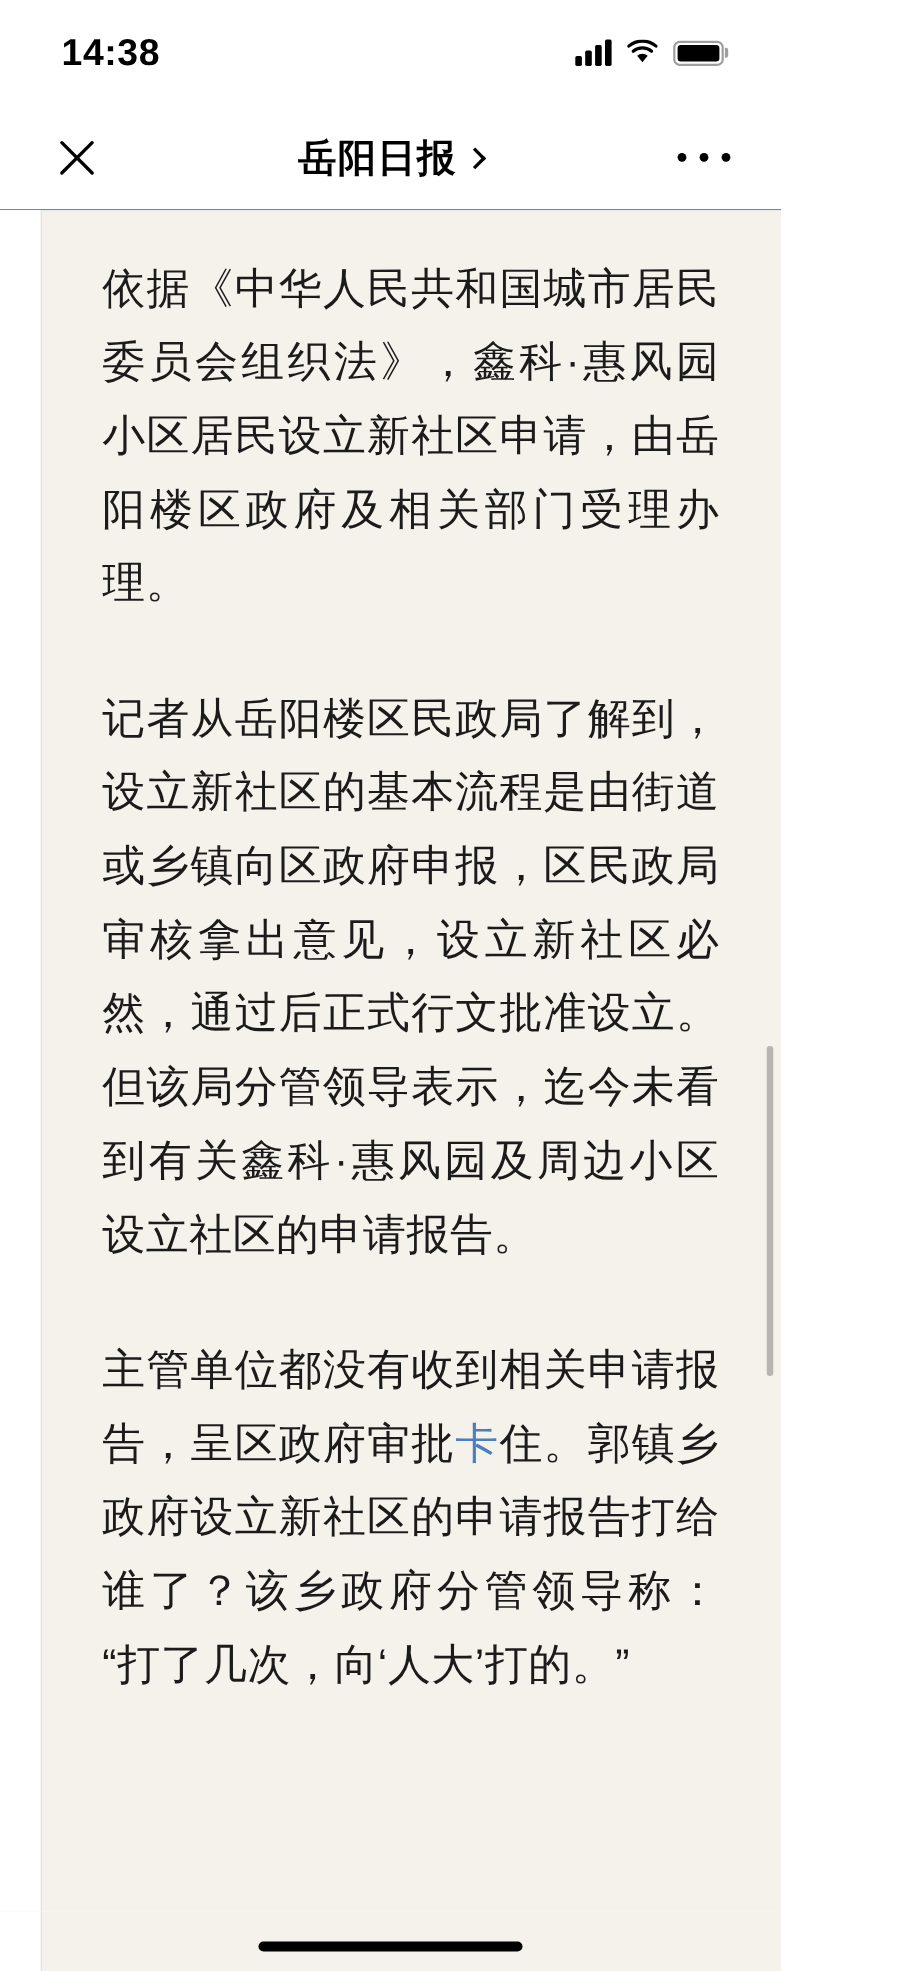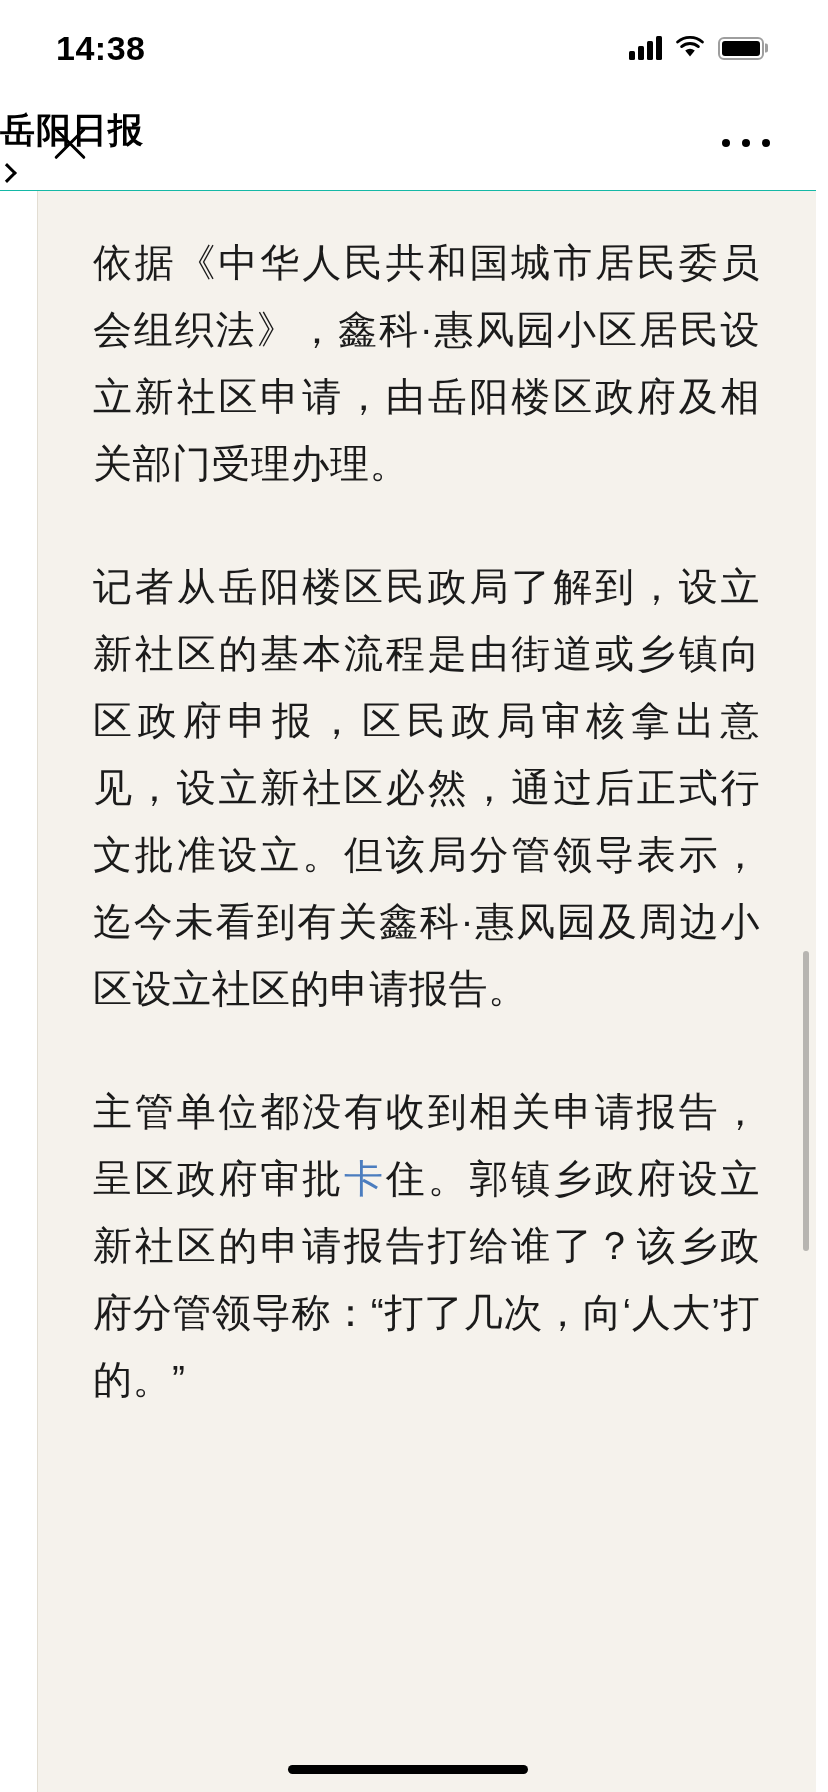--- a/index.html
+++ b/index.html
@@ -5,21 +5,21 @@
   * { box-sizing: border-box; margin: 0; padding: 0; }
   html, body {
     width: 828px;
     height: 1792px;
     background: #ffffff;
     font-family: "Liberation Sans", "DejaVu Sans", sans-serif;
     overflow: hidden;
   }
   .phone {
     position: relative;
-    width: 816px;
+    width: 710px;
     height: 1792px;
     background: #ffffff;
     display: flex;
     flex-direction: column;
   }
 
   
   .status-bar {
     height: 96px;
     flex: 0 0 96px;
@@ -108,25 +108,24 @@
     background: #000;
     border-radius: 2px;
   }
   .nav-close::before { transform: rotate(45deg); }
   .nav-close::after  { transform: rotate(-45deg); }
 
   .nav-title-wrap {
     position: absolute;
     left: 0; right: 0;
     display: flex;
-    align-items: flex-start;
+    align-items: center;
     justify-content: center;
     gap: 10px;
     pointer-events: none;
-    flex-direction: column;
   }
   .nav-title {
     font-size: 35px;
     font-weight: 600;
     color: #000;
     letter-spacing: 1px;
   }
   .nav-chevron {
     width: 14px; height: 14px;
     border-top: 3px solid #000;

